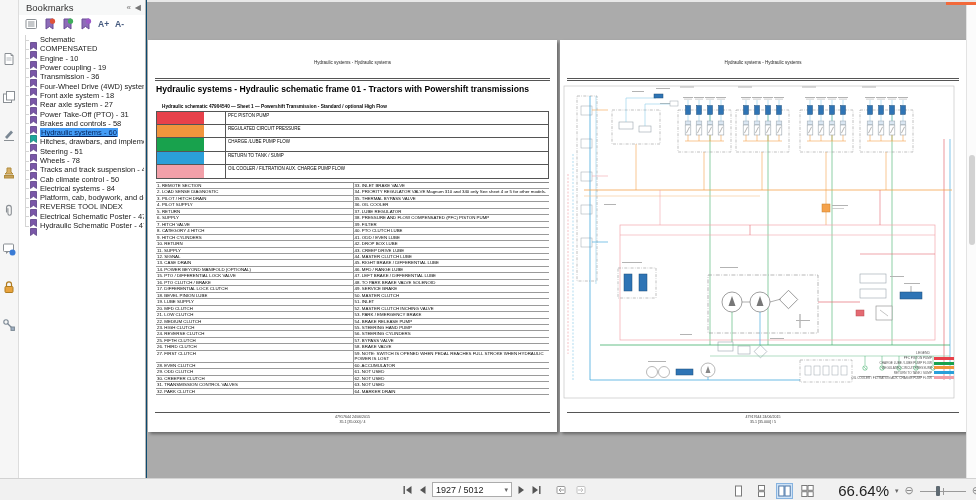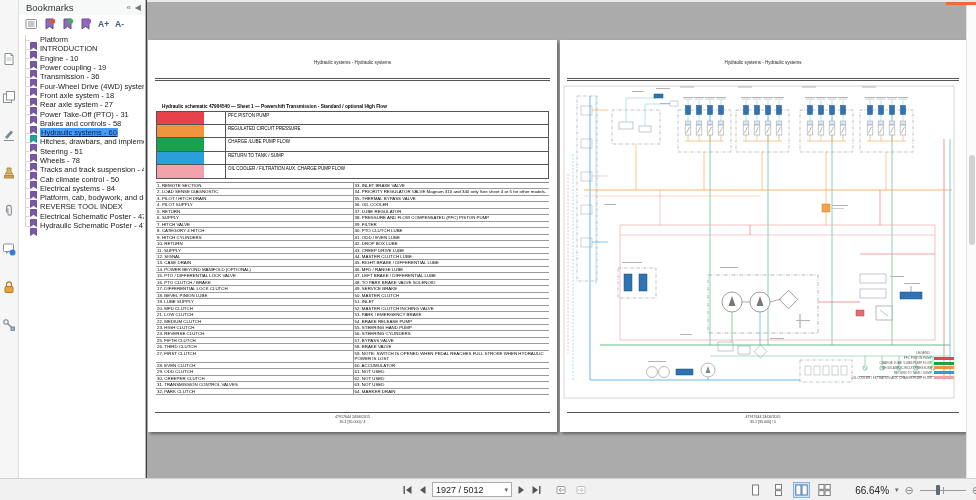--- a/index.html
+++ b/index.html
@@ -1,17 +1,17 @@
 <!DOCTYPE html>
 <html><head>
 <meta charset="utf-8">
 <style>
   * { margin:0; padding:0; box-sizing:border-box; }
   html,body { width:976px; height:500px; overflow:hidden; font-family:"Liberation Sans", sans-serif; }
-  .app { position:relative; width:976px; height:500px; background:#404040; overflow:hidden; }
+  .app { position:relative; width:976px; height:500px; background:#0c4a6e; overflow:hidden; }
 
   
   .rail { position:absolute; left:0; top:0; width:19px; height:478px; background:#f6f6f6;
           border-right:1px solid #ddd; display:flex; flex-direction:column; align-items:center;
           padding-top:52px; gap:24px; z-index:5; }
   .rail .ricon { width:14px; height:14px; cursor:pointer; }
 
   
   .panel { position:absolute; left:19px; top:0; width:127px; height:478px; background:#fff;
            border-right:1px solid #b5b5b5; z-index:4; }
@@ -90,21 +90,21 @@
   .navbtn { cursor:pointer; display:flex; align-items:center; }
   .pagebox { width:80px; height:15px; background:#fff; border:1px solid #acacac; display:flex;
              align-items:center; padding:0 3px; font-size:9px; color:#222; }
   .pagebox .sp { flex:1; }
   .caret { font-size:7px; color:#666; cursor:pointer; }
   .histgrp { display:flex; gap:6px; margin-left:8px; }
   .viewtools { position:absolute; right:-5px; top:3px; display:flex; align-items:center; gap:6px; }
   .vmode { width:17px; height:16px; display:flex; align-items:center; justify-content:center;
            border:1px solid transparent; cursor:pointer; }
   .vmode.active { background:#cfe3f7; border-color:#86b3e0; }
-  .zoomtxt { font-size:10px; color:#222; margin-left:16px; }
+  .zoomtxt { font-size:15px; color:#222; margin-left:16px; }
   .zbtn { font-size:11px; color:#8a8a8a; cursor:pointer; line-height:1; }
   .slider { position:relative; width:46px; height:12px; cursor:pointer; }
   .slider .track { position:absolute; left:0; right:0; top:6px; border-top:1px solid #9a9a9a; }
   .slider .tick { position:absolute; left:50%; top:3px; height:7px; border-left:1px solid #9a9a9a; }
   .slider .handle { position:absolute; left:36%; top:1px; width:4px; height:10px;
                     background:#5f6a72; border-radius:1px; }
 </style>
 </head>
 <body>
 
@@ -178,30 +178,30 @@
       <span class="fontbtn">A-</span>
     </div>
     <div class="tree">
 
         <div class="bm-item">
           <span class="bm-ico">
             <svg width="7" height="8" viewBox="0 0 7 8">
               <path d="M0.5 0.5 h6 v7 l-3,-2.2 l-3,2.2 Z" fill="#7a57a8" stroke="#5a3f85" stroke-width="0.8"></path>
             </svg>
           </span>
-          <span class="bm-label">Platform</span>
-        </div>
-
-        <div class="bm-item">
-          <span class="bm-ico">
-            <svg width="7" height="8" viewBox="0 0 7 8">
-              <path d="M0.5 0.5 h6 v7 l-3,-2.2 l-3,2.2 Z" fill="#7a57a8" stroke="#5a3f85" stroke-width="0.8"></path>
-            </svg>
-          </span>
-          <span class="bm-label">INTRODUCTION</span>
+          <span class="bm-label">Schematic</span>
+        </div>
+
+        <div class="bm-item">
+          <span class="bm-ico">
+            <svg width="7" height="8" viewBox="0 0 7 8">
+              <path d="M0.5 0.5 h6 v7 l-3,-2.2 l-3,2.2 Z" fill="#7a57a8" stroke="#5a3f85" stroke-width="0.8"></path>
+            </svg>
+          </span>
+          <span class="bm-label">COMPENSATED</span>
         </div>
 
         <div class="bm-item">
           <span class="bm-ico">
             <svg width="7" height="8" viewBox="0 0 7 8">
               <path d="M0.5 0.5 h6 v7 l-3,-2.2 l-3,2.2 Z" fill="#7a57a8" stroke="#5a3f85" stroke-width="0.8"></path>
             </svg>
           </span>
           <span class="bm-label">Engine - 10</span>
         </div>
@@ -372,20 +372,21 @@
 
   <div class="docarea">
     <div class="accent-strip"></div>
     <div class="vscroll">
         <div class="thumb"></div>
       </div>
 
     <div class="page page-left">
       <div class="run-head">Hydraulic systems - Hydraulic systems</div>
       <div class="rule-top"></div>
+      <div class="doc-title">Hydraulic systems - Hydraulic schematic frame 01 - Tractors with Powershift transmissions</div>
       <div class="doc-subtitle">Hydraulic schematic 47904540 — Sheet 1 — Powershift Transmission - Standard / optional High Flow</div>
 
       <div class="clegend">
 
           <div class="cl-row">
             <div class="cl-sw" style="background: rgb(232, 65, 75);"></div>
             <div class="cl-gap"></div>
             <div class="cl-lab">PFC PISTON PUMP</div>
           </div>
 

